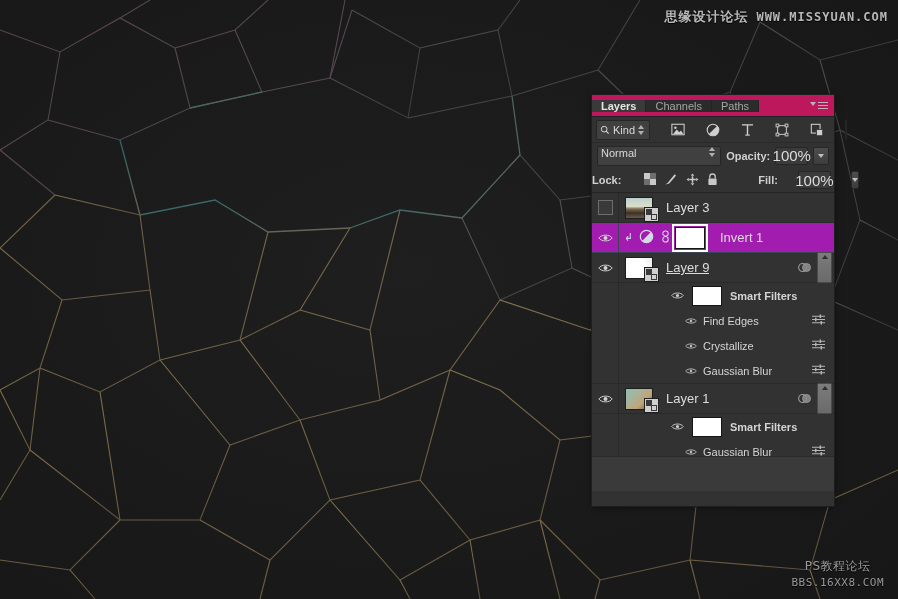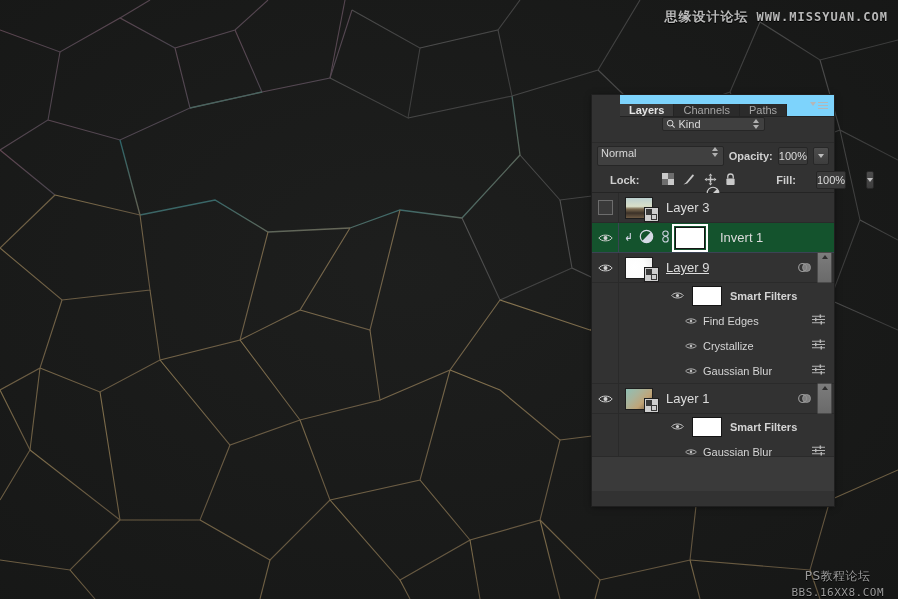--- a/index.html
+++ b/index.html
@@ -29,39 +29,38 @@
   .wm{position:absolute;pointer-events:none;user-select:none;}
   #wm-top{
     right:10px;top:8px;
     display:flex;align-items:center;gap:8px;
     color:#b9b9b9;
     text-shadow:0 1px 0 #000;
   }
   #wm-top .wm-cn{font-size:13px;letter-spacing:1px;font-weight:bold;font-family:"DejaVu Sans",sans-serif;}
   #wm-top .wm-url{font-size:12px;letter-spacing:1px;font-family:"DejaVu Sans Mono",monospace;font-weight:bold;}
   #wm-bottom{
-    right:14px;bottom:0;text-align:center;color:#9a9a9a;text-shadow:0 1px 0 #000;
+    right:14px;bottom:10px;text-align:center;color:#9a9a9a;text-shadow:0 1px 0 #000;
   }
   #wm-bottom .wm-b1{font-size:12px;font-family:"DejaVu Sans",sans-serif;letter-spacing:.5px;}
   #wm-bottom .wm-b2{font-size:11px;font-family:"DejaVu Sans Mono",monospace;letter-spacing:.5px;margin-top:1px;}
 
   
   #layers-panel{
     position:absolute;left:592px;top:95px;width:242px;height:411px;
     background:#323232;
     box-shadow:0 0 0 1px #1f1f1f, 0 1px 6px rgba(0,0,0,0.55);
     font-size:11px;color:#cfcfcf;
   }
 
   
   #panel-tabbar{
-    position:relative;height:21px;background:#7dd3fc;
-    display:flex;align-items:flex-end;
+    position:relative;height:21px;background:#be185d;
+    display:flex;align-items:center;
     border-bottom:1px solid #232323;
-    margin-left:28px;
   }
   .panel-tab{
     display:flex;align-items:center;padding:0 9px;
     font-size:11px;color:#a5a5a5;background:#2b2b2b;
     border-right:1px solid #242424;
     cursor:default;white-space:nowrap;
   }
   .panel-tab.active{background:#3a3a3a;color:#e4e4e4;font-weight:bold;}
   #panel-menu-btn{
     position:absolute;right:4px;top:0;height:21px;width:22px;
@@ -70,21 +69,21 @@
   #panel-menu-btn .mb-tri{
     width:0;height:0;border-left:3px solid transparent;border-right:3px solid transparent;
     border-top:4px solid #b6b6b6;margin-top:-4px;
   }
   #panel-menu-btn .mb-lines{display:flex;flex-direction:column;gap:2px;}
   #panel-menu-btn .mb-lines i{display:block;width:10px;height:1px;background:#b6b6b6;}
 
   
   #filter-row{
     height:25px;background:#323232;display:flex;align-items:center;
-    padding:0 4px;gap:21px;border-bottom:1px solid #2a2a2a;flex-direction:column;
+    padding:0 4px;gap:21px;border-bottom:1px solid #2a2a2a;
   }
   #kind-select{
     width:95px;height:18px;background:#404040;border:1px solid #262626;border-radius:2px;
     display:flex;align-items:center;padding:0 3px;gap:3px;position:relative;
   }
   #kind-select .kd-label{font-size:11px;color:#d8d8d8;flex:1;}
   .stepper{display:flex;flex-direction:column;gap:2px;align-items:center;margin-right:2px;}
   .stepper .up{width:0;height:0;border-left:3px solid transparent;border-right:3px solid transparent;border-bottom:4px solid #b0b0b0;}
   .stepper .dn{width:0;height:0;border-left:3px solid transparent;border-right:3px solid transparent;border-top:4px solid #b0b0b0;}
 
@@ -100,46 +99,46 @@
     height:25px;background:#323232;display:flex;align-items:center;padding:0 5px;gap:5px;
   }
   #blend-select{
     width:135px;height:18px;background:#404040;border:1px solid #262626;border-radius:2px;
     display:flex;align-items:flex-start;padding:0 3px;
   }
   #blend-select .bl-label{font-size:11px;color:#d8d8d8;flex:1;}
   .lbl-strong{font-size:11px;color:#d0d0d0;font-weight:bold;white-space:nowrap;}
   .num-field{
     width:31px;height:16px;background:#3b3b3b;border:1px solid #262626;border-radius:2px;
-    display:flex;align-items:center;justify-content:center;font-size:11px;color:#dcdcdc;
+    display:flex;align-items:center;justify-content:center;font-size:15px;color:#dcdcdc;
   }
   .num-arrow{
     width:16px;height:16px;background:linear-gradient(180deg,#4d4d4d,#3d3d3d);
     border:1px solid #282828;border-radius:2px;display:flex;align-items:center;justify-content:center;
   }
   .num-arrow i{width:0;height:0;border-left:3px solid transparent;border-right:3px solid transparent;border-top:4px solid #bdbdbd;}
 
   
   #lock-row{
-    height:24px;background:#323232;display:flex;align-items:center;padding:0 18px;gap:20px;
+    height:24px;background:#323232;display:flex;align-items:center;padding:0 0;gap:20px;
     border-bottom:1px solid #242424;
   }
   #lock-row .lock-icons{display:flex;align-items:center;gap:8px;margin-left:3px;}
   #lock-row .spacer{flex:1;}
 
   
   #layer-list{
     background:#323232;position:relative;
     height:263px;overflow:hidden;
   }
   .layer-row{
     display:flex;align-items:center;height:29px;position:relative;
     border-bottom:1px solid #2a2a2a;background:#323232;
   }
-  .layer-row.selected{background:#14532d;border-bottom:1px solid #3b4354;}
+  .layer-row.selected{background:#a21caf;border-bottom:1px solid #3b4354;}
   .sub-row{
     display:flex;align-items:center;height:25px;position:relative;background:#323232;
   }
   .eye-col{width:26px;height:100%;display:flex;align-items:center;justify-content:center;
            border-right:1px solid #2a2a2a;flex:0 0 26px;}
   .layer-row.selected .eye-col{border-right:1px solid #3b4354;}
   .row-body{flex:1;display:flex;align-items:center;height:100%;padding-left:6px;gap:5px;min-width:0;}
 
   .thumb{
     width:28px;height:22px;border:1px solid #1d1d1d;box-sizing:border-box;position:relative;flex:0 0 28px;

